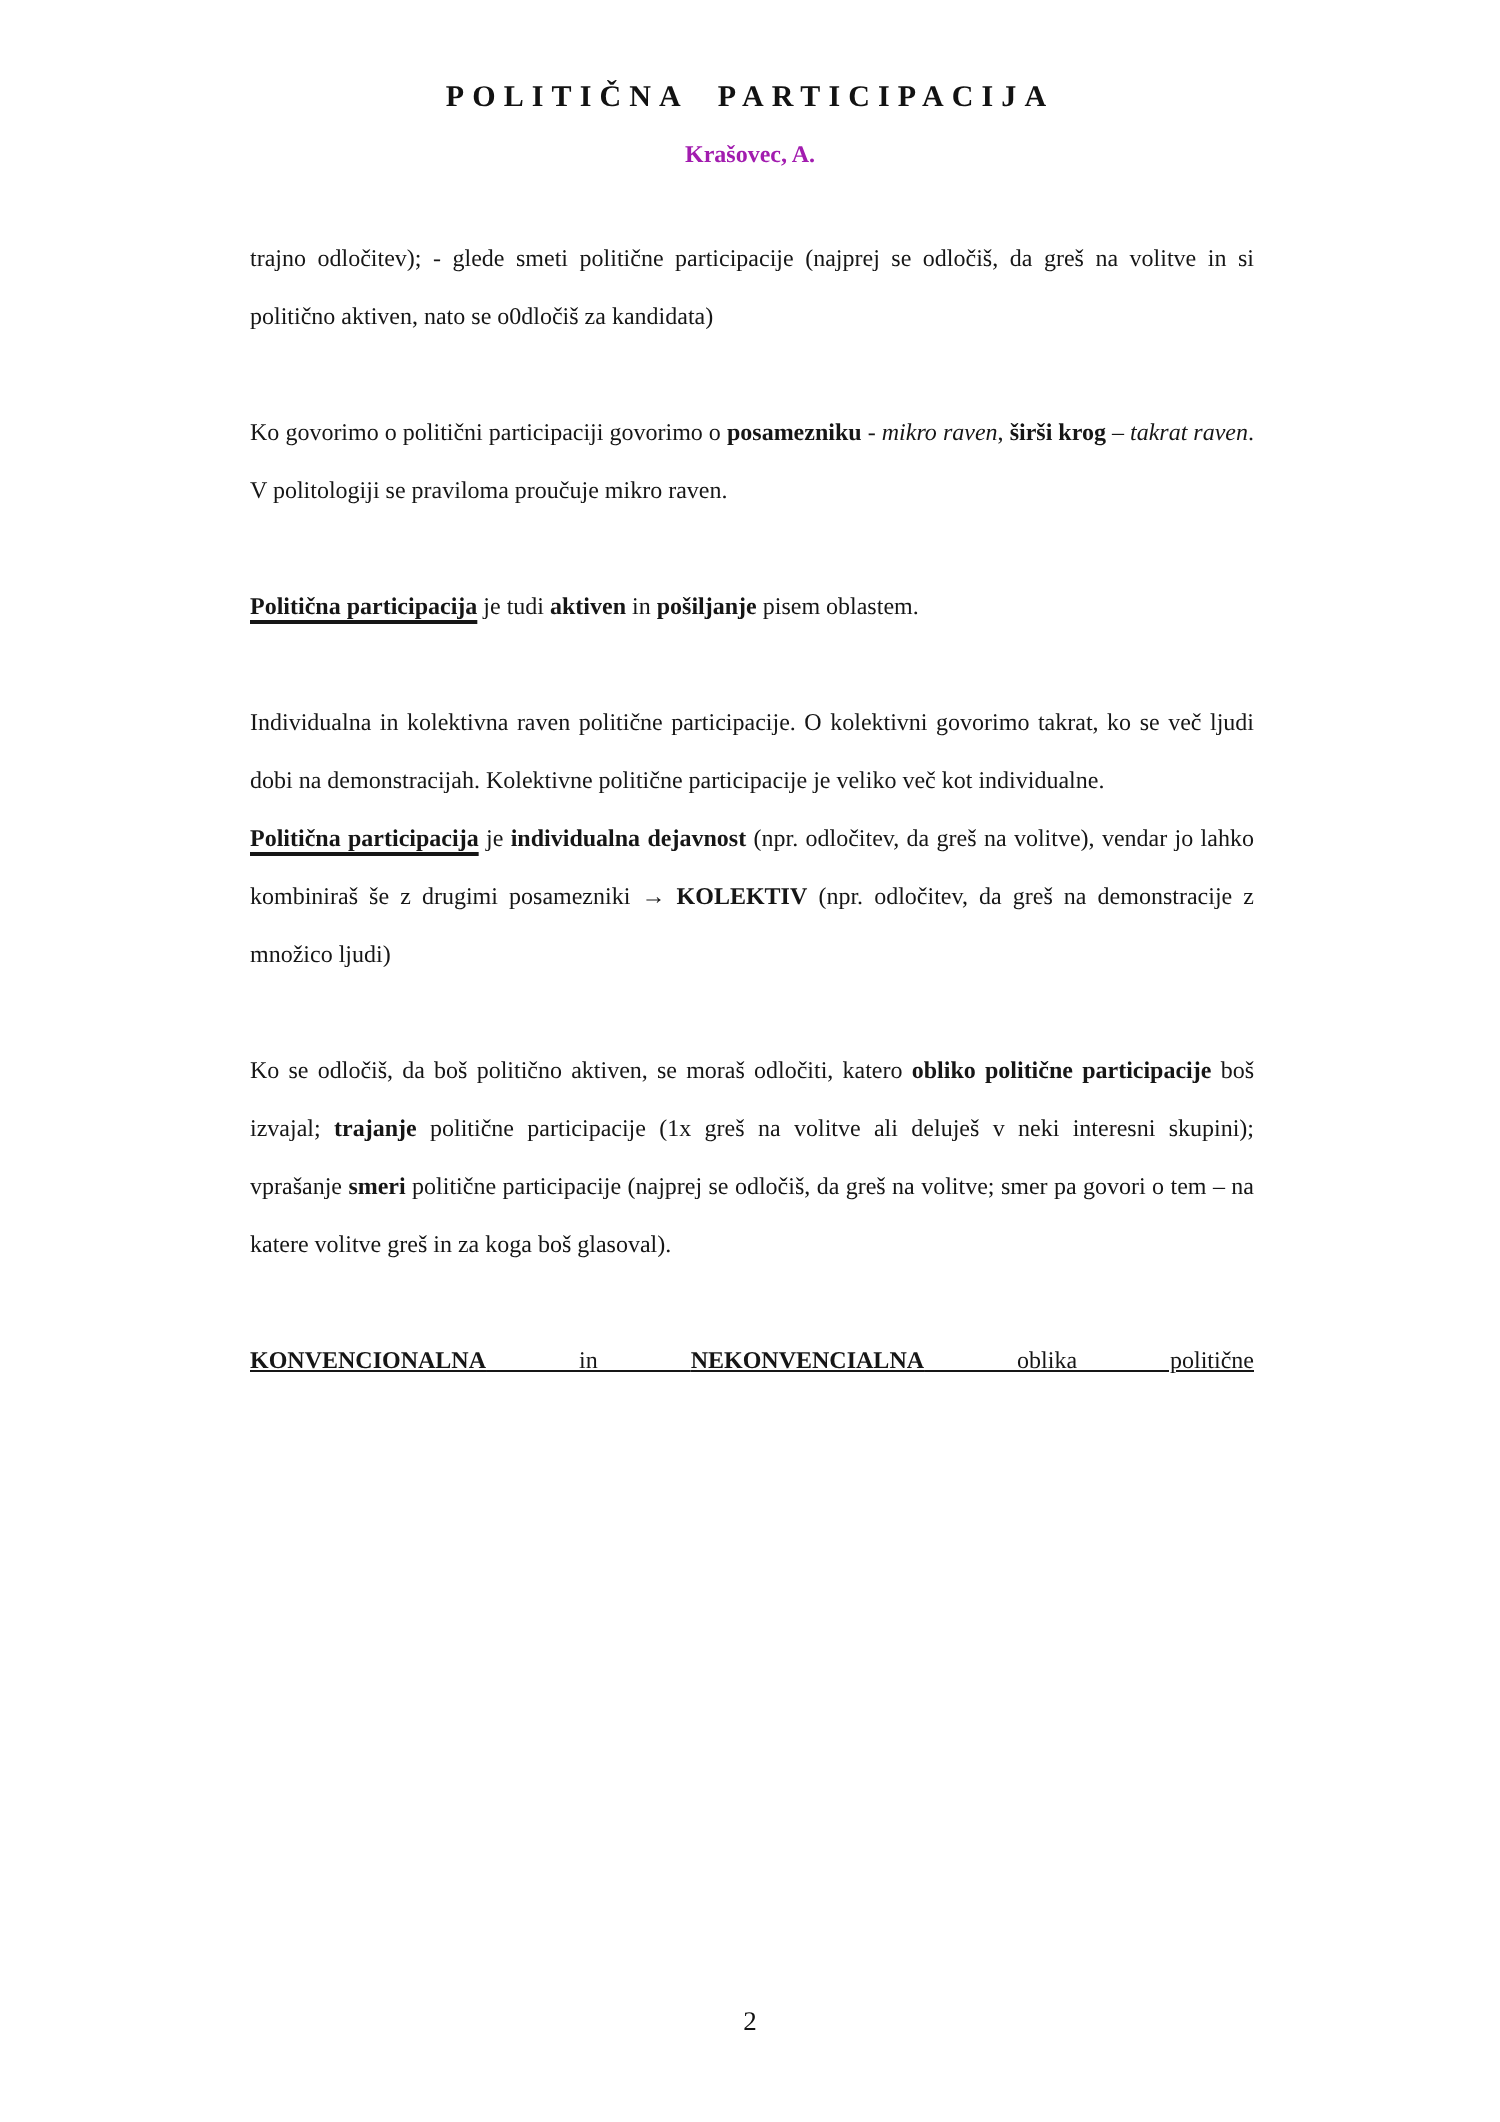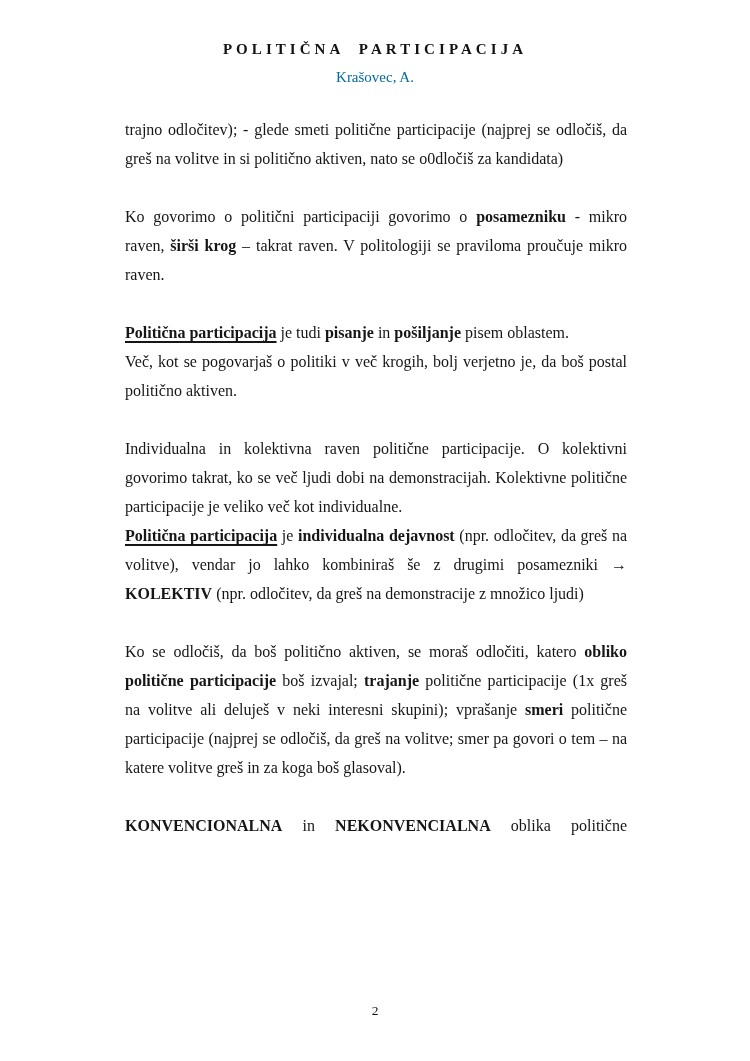--- a/index.html
+++ b/index.html
@@ -25,43 +25,44 @@
   .title {
     font-size: 15px;
     font-weight: bold;
     letter-spacing: 0.27em;
     word-spacing: 0.5em;
     line-height: 18px;
     color: #121212;
   }
   .subtitle {
     margin-top: 11px;
-    font-size: 15px;
-    font-weight: normal;
+    font-size: 12px;
+    font-weight: bold;
     line-height: 17px;
-    color: #0369a1;
+    color: #a21caf;
   }
   .content {
     margin: 29px 88px 0 90px;
-    font-size: 16px;
+    font-size: 12px;
     line-height: 29px;
     text-align: justify;
   }
   .block + .block {
     margin-top: 29px;
   }
   .content p {
     margin: 0;
     padding: 0;
   }
   .content p.justify-last {
     text-align-last: justify;
+    text-decoration: underline;
   }
   .bold { font-weight: bold; }
-  .italic { }
+  .italic { font-style: italic; }
   .underline { text-decoration: underline; text-decoration-thickness: 1.5px; text-underline-offset: 3px; }
   .footer {
     position: absolute;
     left: 0;
     right: 0;
     bottom: 42px;
     text-align: center;
     font-size: 13.5px;
     line-height: 16px;
     color: #121212;
@@ -77,22 +78,21 @@
   </div>
 
   <div class="content">
       <div class="block">
         <p><span>trajno odločitev); - glede smeti politične participacije (najprej se odločiš, da greš na volitve in si politično aktiven, nato se o0dločiš za kandidata)</span></p>
       </div>
       <div class="block">
         <p><span>Ko govorimo o politični participaciji govorimo o </span><span class="bold">posamezniku</span><span> - </span><span class="italic">mikro raven</span><span>, </span><span class="bold">širši krog</span><span> – </span><span class="italic">takrat raven</span><span>. V politologiji se praviloma proučuje mikro raven.</span></p>
       </div>
       <div class="block">
-        <p><span class="bold underline">Politična participacija</span><span> je tudi </span><span class="bold">pisanje</span><span> in </span><span class="bold">pošiljanje</span><span> pisem oblastem.</span></p>
-        <p><span>Več, kot se pogovarjaš o politiki v več krogih, bolj verjetno je, da boš postal politično aktiven.</span></p>
+        <p><span class="bold underline">Politična participacija</span><span> je tudi </span><span class="bold">aktiven</span><span> in </span><span class="bold">pošiljanje</span><span> pisem oblastem.</span></p>
       </div>
       <div class="block">
         <p><span>Individualna in kolektivna raven politične participacije. O kolektivni govorimo takrat, ko se več ljudi dobi na demonstracijah. Kolektivne politične participacije je veliko več kot individualne.</span></p>
         <p><span class="bold underline">Politična participacija</span><span> je </span><span class="bold">individualna dejavnost</span><span> (npr. odločitev, da greš na volitve), vendar jo lahko kombiniraš še z drugimi posamezniki </span><span class="bold">→ KOLEKTIV</span><span> (npr. odločitev, da greš na demonstracije z množico ljudi)</span></p>
       </div>
       <div class="block">
         <p><span>Ko se odločiš, da boš politično aktiven, se moraš odločiti, katero </span><span class="bold">obliko politične participacije</span><span> boš izvajal; </span><span class="bold">trajanje</span><span> politične participacije (1x greš na volitve ali deluješ v neki interesni skupini); vprašanje </span><span class="bold">smeri</span><span> politične participacije (najprej se odločiš, da greš na volitve; smer pa govori o tem – na katere volitve greš in za koga boš glasoval).</span></p>
       </div>
       <div class="block">
         <p class="justify-last"><span class="bold">KONVENCIONALNA</span><span> in </span><span class="bold">NEKONVENCIALNA</span><span> oblika politične</span></p>

